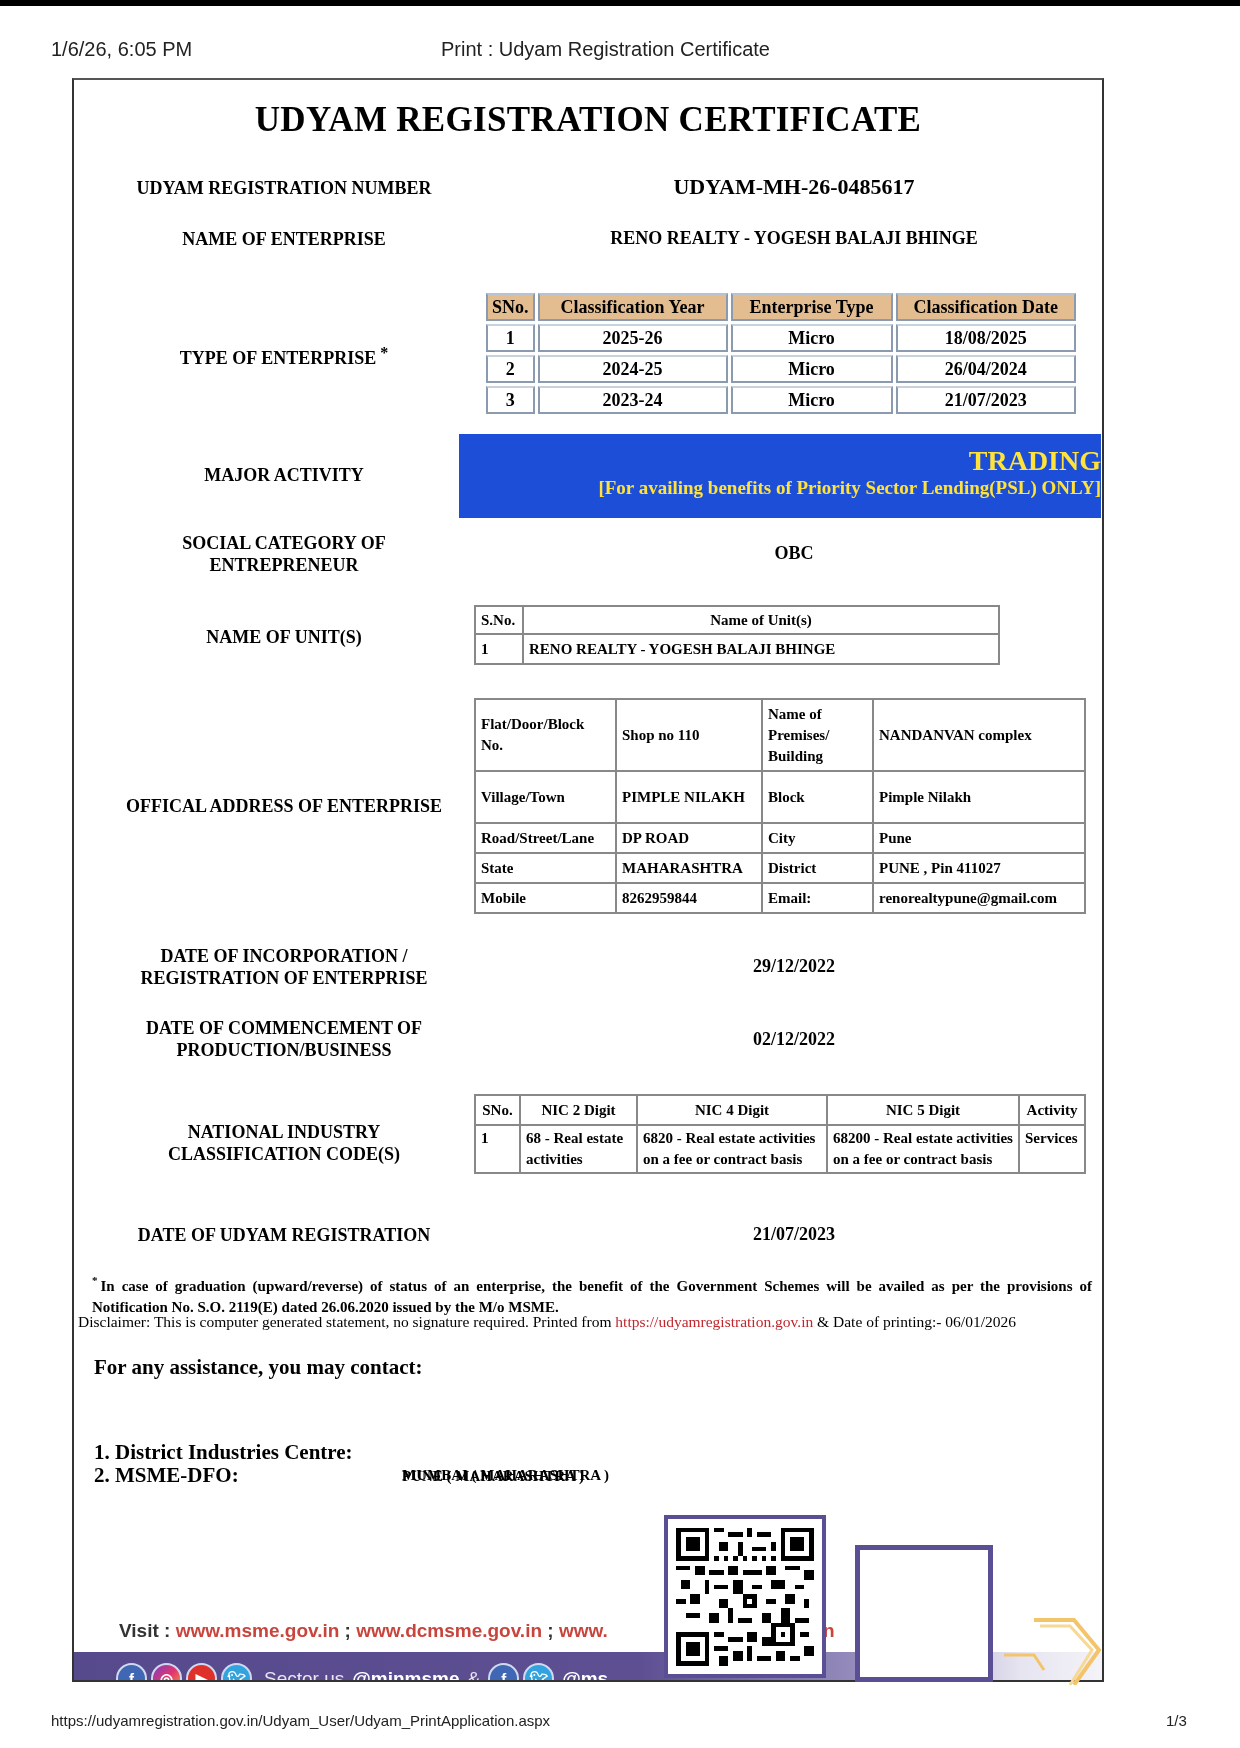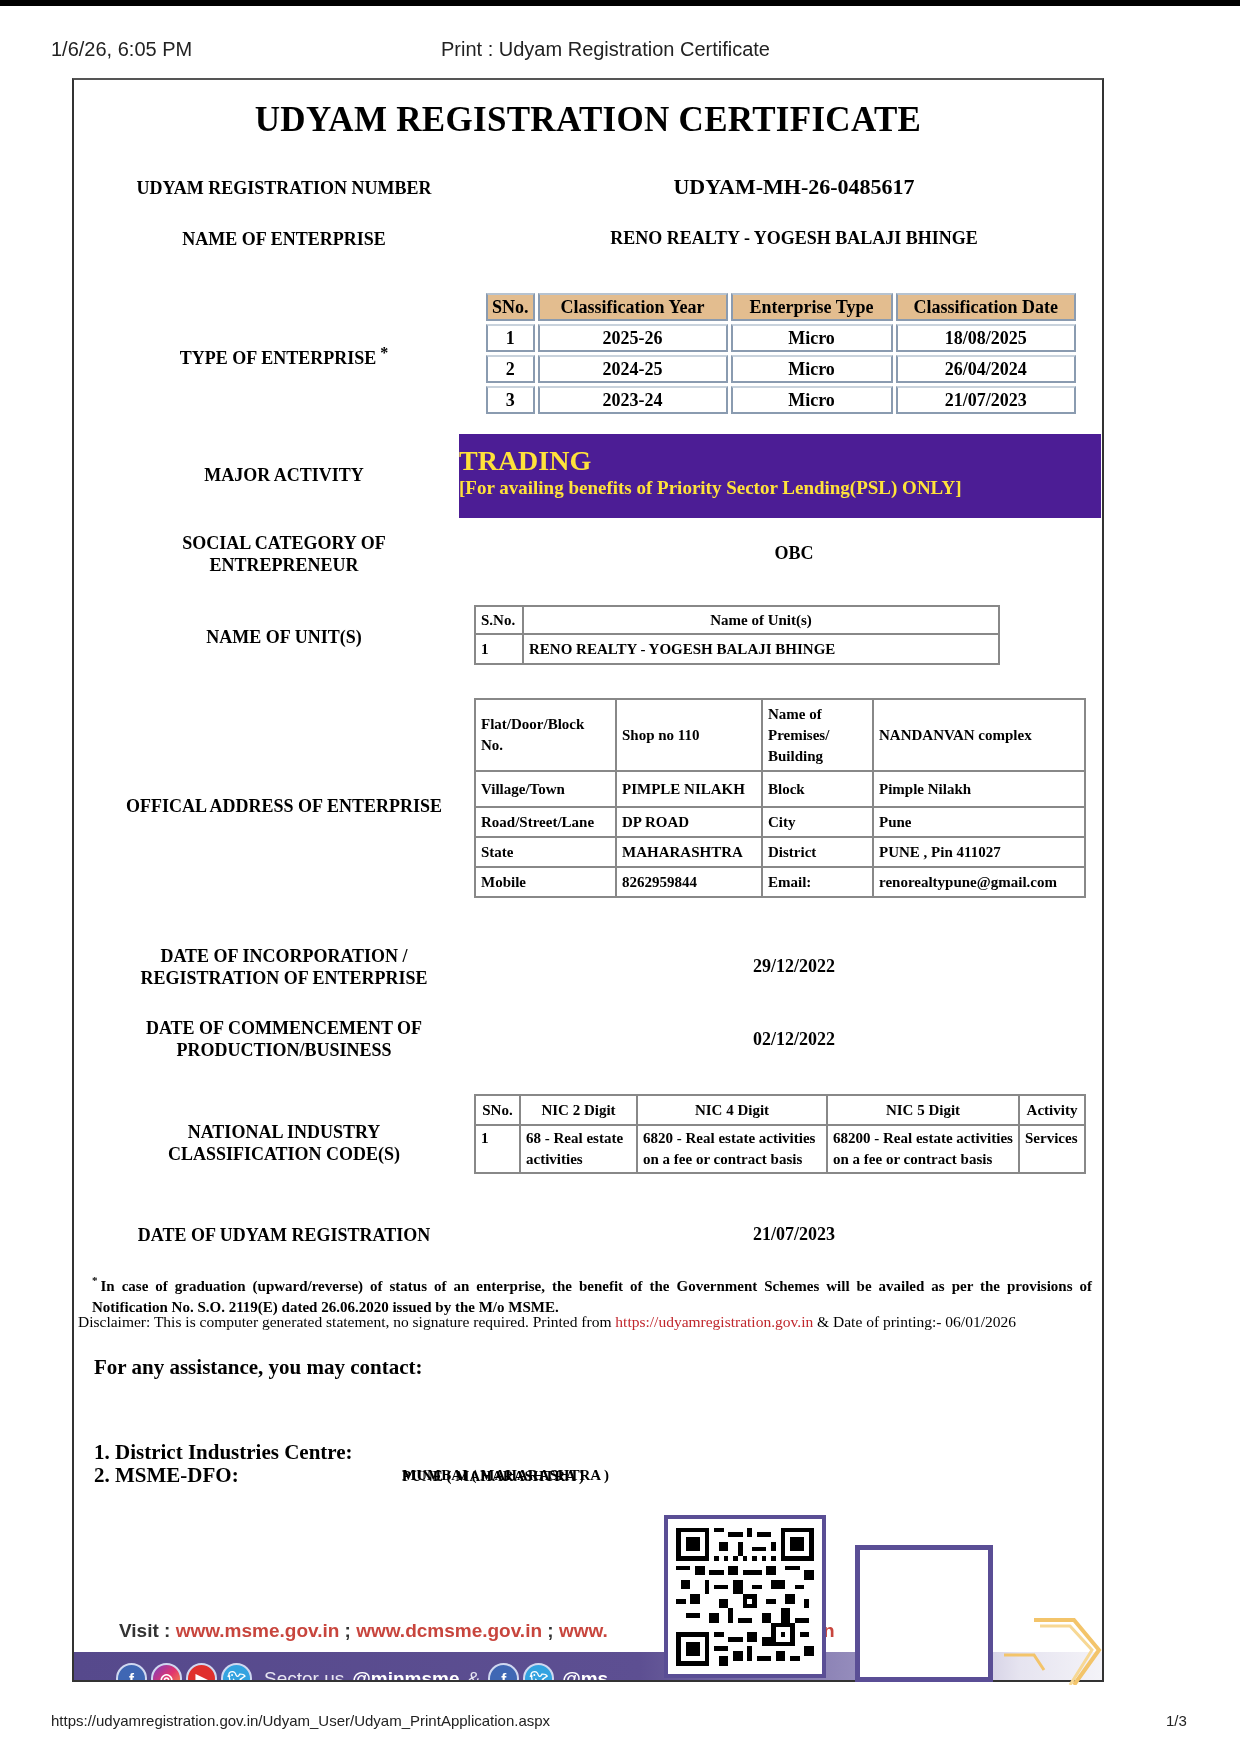--- a/index.html
+++ b/index.html
@@ -12,21 +12,21 @@
   .abs { position: absolute; }
   .title { left: 0; width: 100%; top: 20px; text-align: center; font-size: 35px; font-weight: bold; letter-spacing: 0.3px; }
   .lbl { position: absolute; left: 10px; width: 400px; text-align: center; font-size: 18px; font-weight: bold; line-height: 22px; }
   .val { position: absolute; left: 410px; width: 620px; text-align: center; font-size: 18px; font-weight: bold; }
   .regno { font-size: 22px; }
   sup.star { font-size: 16px; vertical-align: 6px; margin-left: 4px; }
   table { border-collapse: separate; font-family: "Liberation Serif", serif; }
   .cls { position: absolute; left: 409px; top: 210px; width: 596px; border-spacing: 3px; }
   .cls th { background: #e3bd8f; border: 2px solid #8a9bb0; border-top-color: #b7c3d0; font-size: 18px; font-weight: bold; height: 28px; padding: 0 4px; text-align: center; }
   .cls td { border: 2px solid #8a9bb0; border-top-color: #c8d2dc; font-size: 18px; font-weight: bold; height: 28px; text-align: center; background: #fff; }
-  .red { position: absolute; left: 385px; top: 354px; width: 642px; height: 84px; background: #4c1d95; text-align: left; color: #ffe23a; font-weight: bold; }
+  .red { position: absolute; left: 385px; top: 354px; width: 642px; height: 84px; background: #1d4ed8; text-align: right; color: #ffe23a; font-weight: bold; }
   .red .big { font-size: 28px; margin-top: 12px; line-height: 30px; }
   .red .small { font-size: 19px; line-height: 24px; }
   .grid { position: absolute; border-collapse: collapse; border: 2px solid #888; }
   .grid th, .grid td { border: 2px solid #888; font-size: 15px; font-weight: bold; padding: 2px 5px; text-align: left; vertical-align: middle; line-height: 21px; }
   .units { left: 400px; top: 525px; width: 526px; }
   .units th { height: 28px; }
   .units td { height: 30px; }
   .addr { left: 400px; top: 618px; width: 612px; }
   .addr td { height: 30px; }
   .nic { left: 400px; top: 1014px; width: 612px; }
@@ -133,21 +133,21 @@
 
   <div class="lbl" style="top:715px;">OFFICAL ADDRESS OF ENTERPRISE</div>
   <table class="grid addr">
     <tbody>
         <tr style="height:72px">
       <td style="width:141px">Flat/Door/Block No.</td>
       <td style="width:146px">Shop no 110</td>
       <td style="width:111px">Name of Premises/ Building</td>
       <td>NANDANVAN complex</td>
     </tr>
-    <tr style="height:36px">
+    <tr style="height:52px">
       <td>Village/Town</td>
       <td>PIMPLE NILAKH</td>
       <td>Block</td>
       <td>Pimple Nilakh</td>
     </tr>
     <tr>
       <td>Road/Street/Lane</td>
       <td>DP ROAD</td>
       <td>City</td>
       <td>Pune</td>

